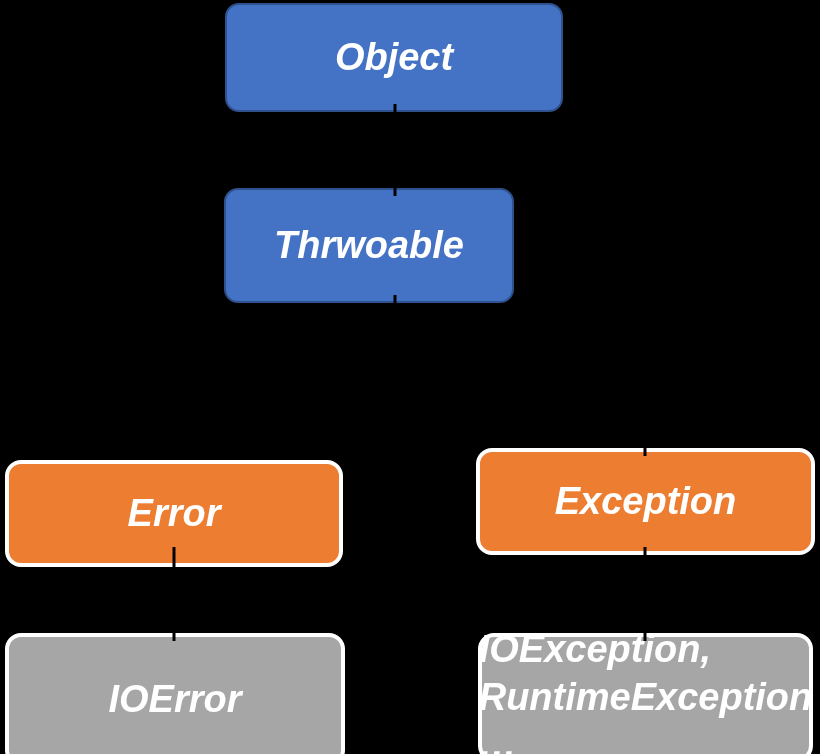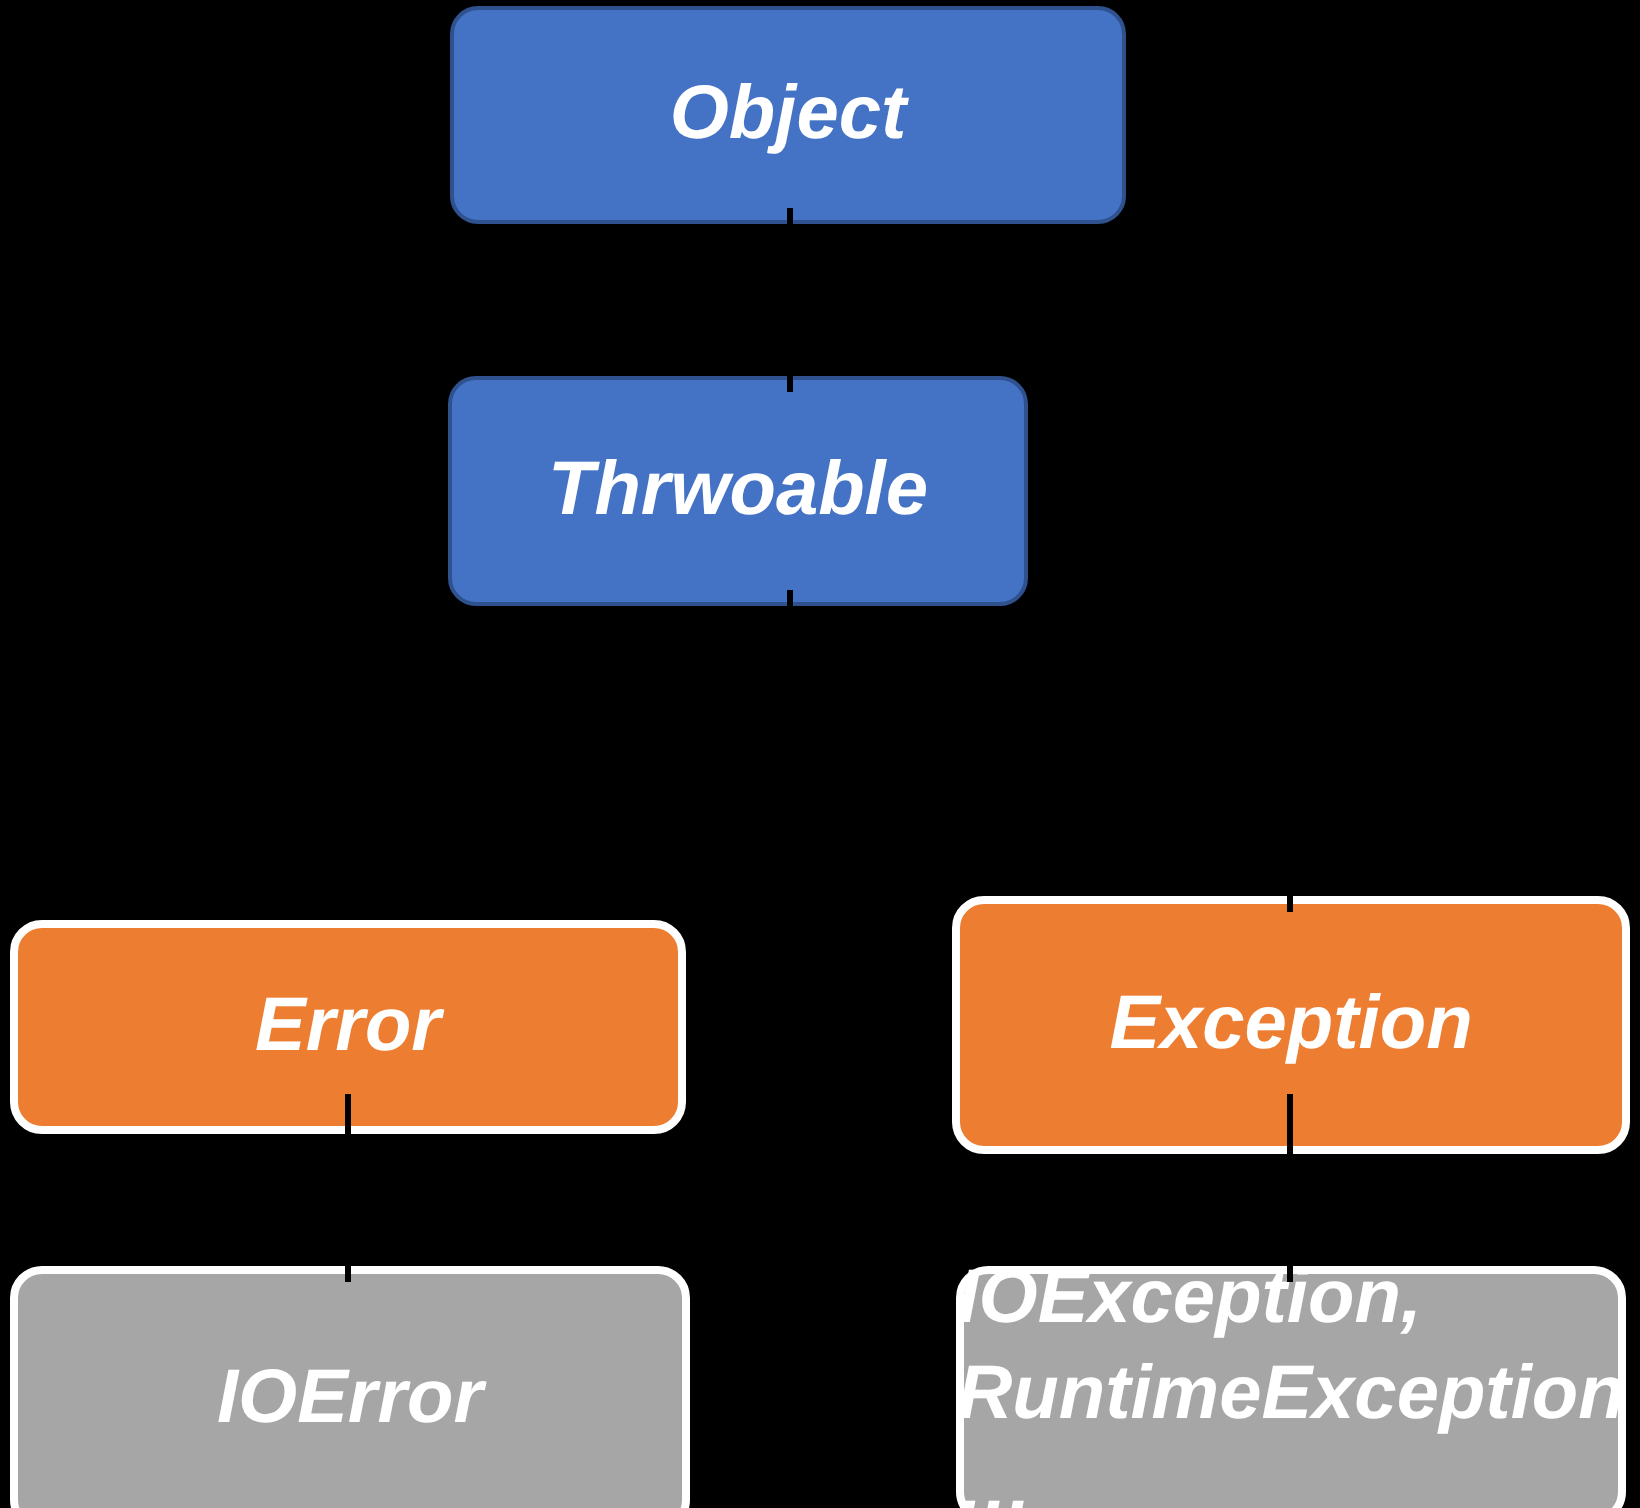--- a/index.html
+++ b/index.html
@@ -43,21 +43,21 @@
     border-radius: 16px;
   }
   .node.gray {
     background: #A6A6A6;
     border: 4px solid #FFFFFF;
     border-radius: 16px;
   }
   .n-object      { left: 225px; top: 3px;   width: 338px; height: 109px; }
   .n-throwable   { left: 224px; top: 188px; width: 290px; height: 115px; }
   .n-error       { left: 5px;   top: 448px; width: 338px; height: 107px; margin-top: 12px; }
-  .n-exception   { left: 476px; top: 448px; width: 339px; height: 129px; }
+  .n-exception   { left: 476px; top: 448px; width: 339px; height: 107px; }
   .n-ioerror     { left: 5px;   top: 633px; width: 340px; height: 133px; }
   .n-ioexception { left: 478px; top: 633px; width: 335px; height: 129px; }
   .connectors {
     position: absolute;
     left: 0;
     top: 0;
     z-index: 2;
     pointer-events: none;
   }
 </style>

